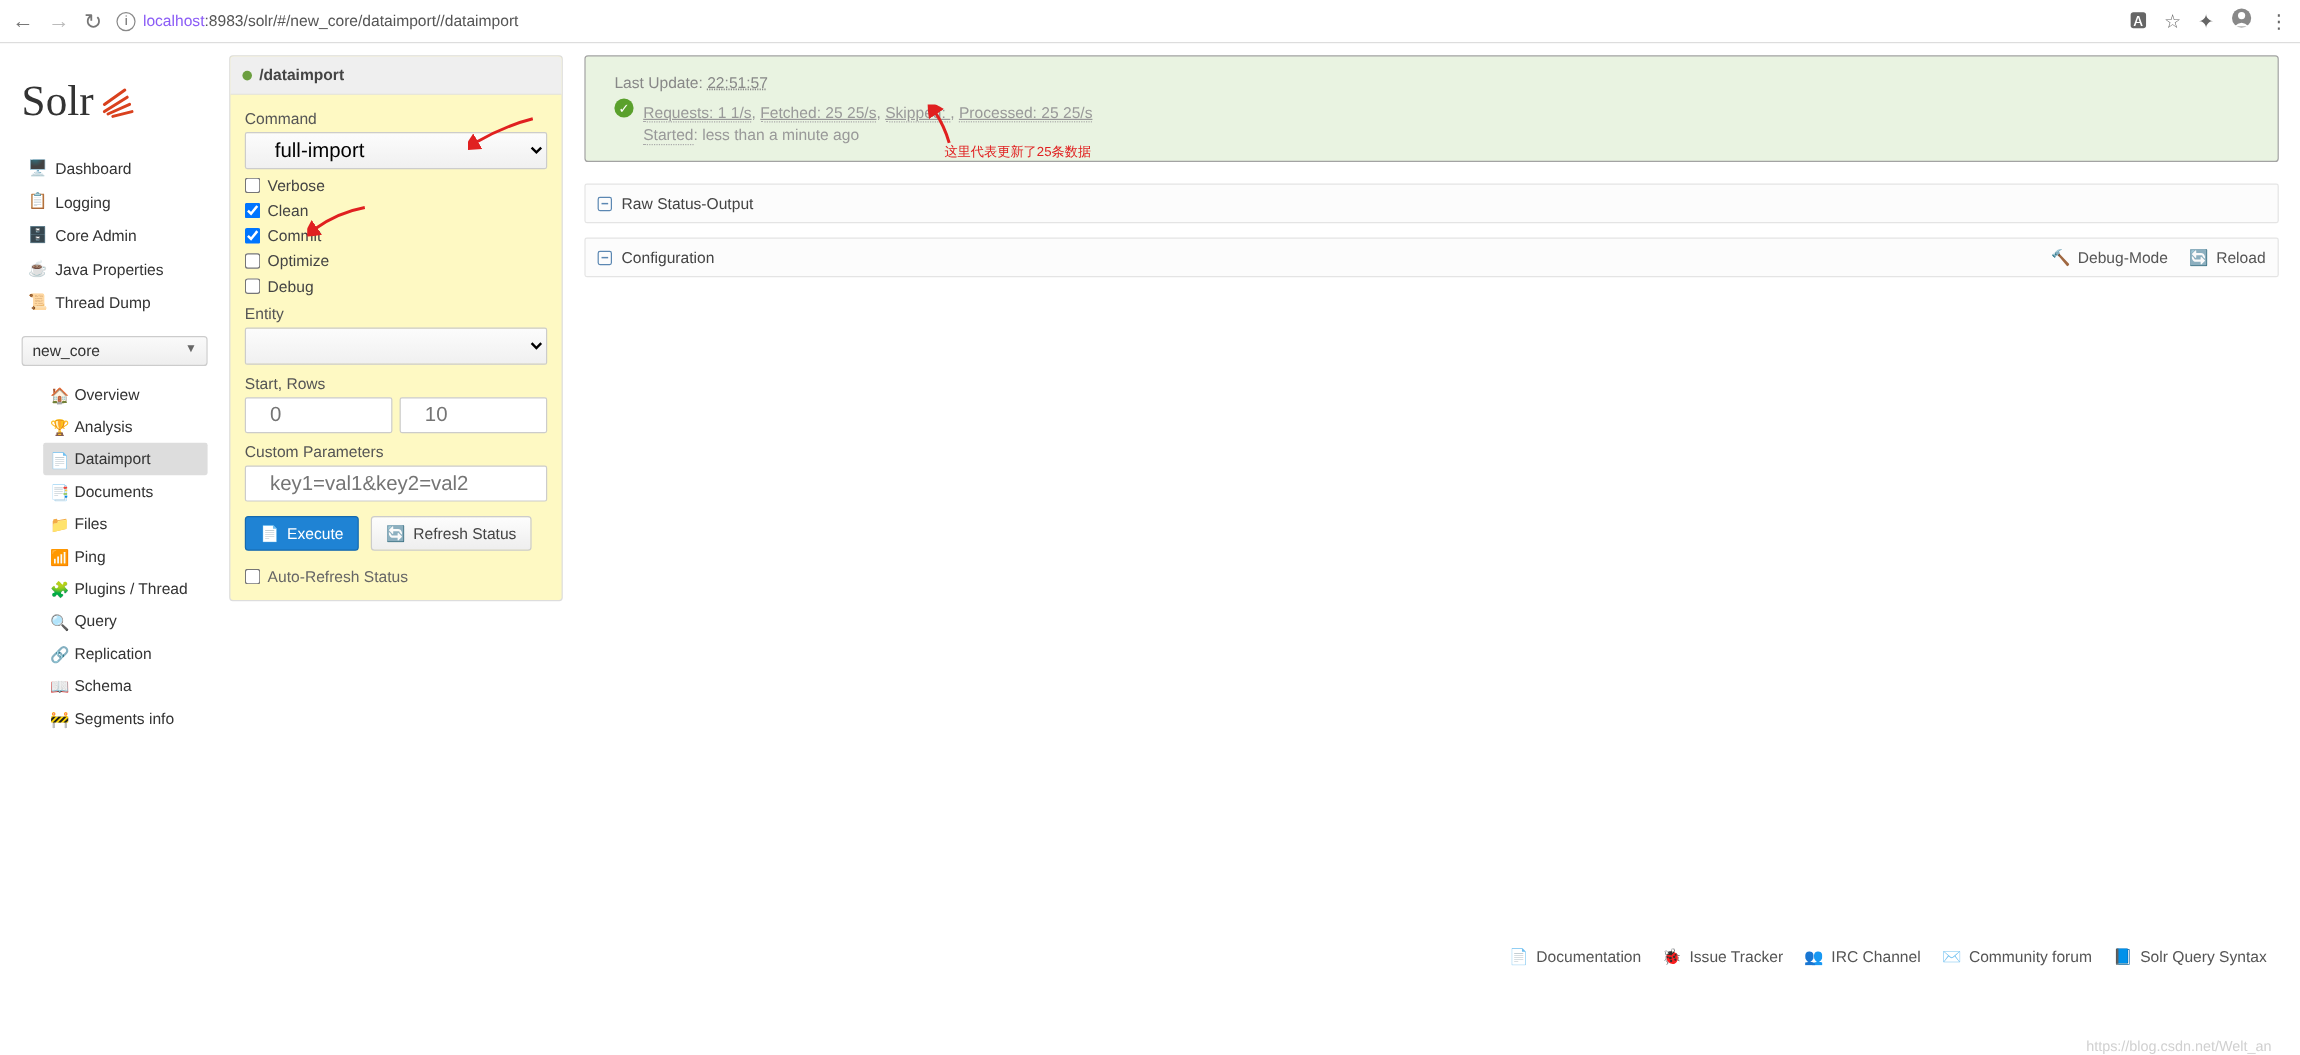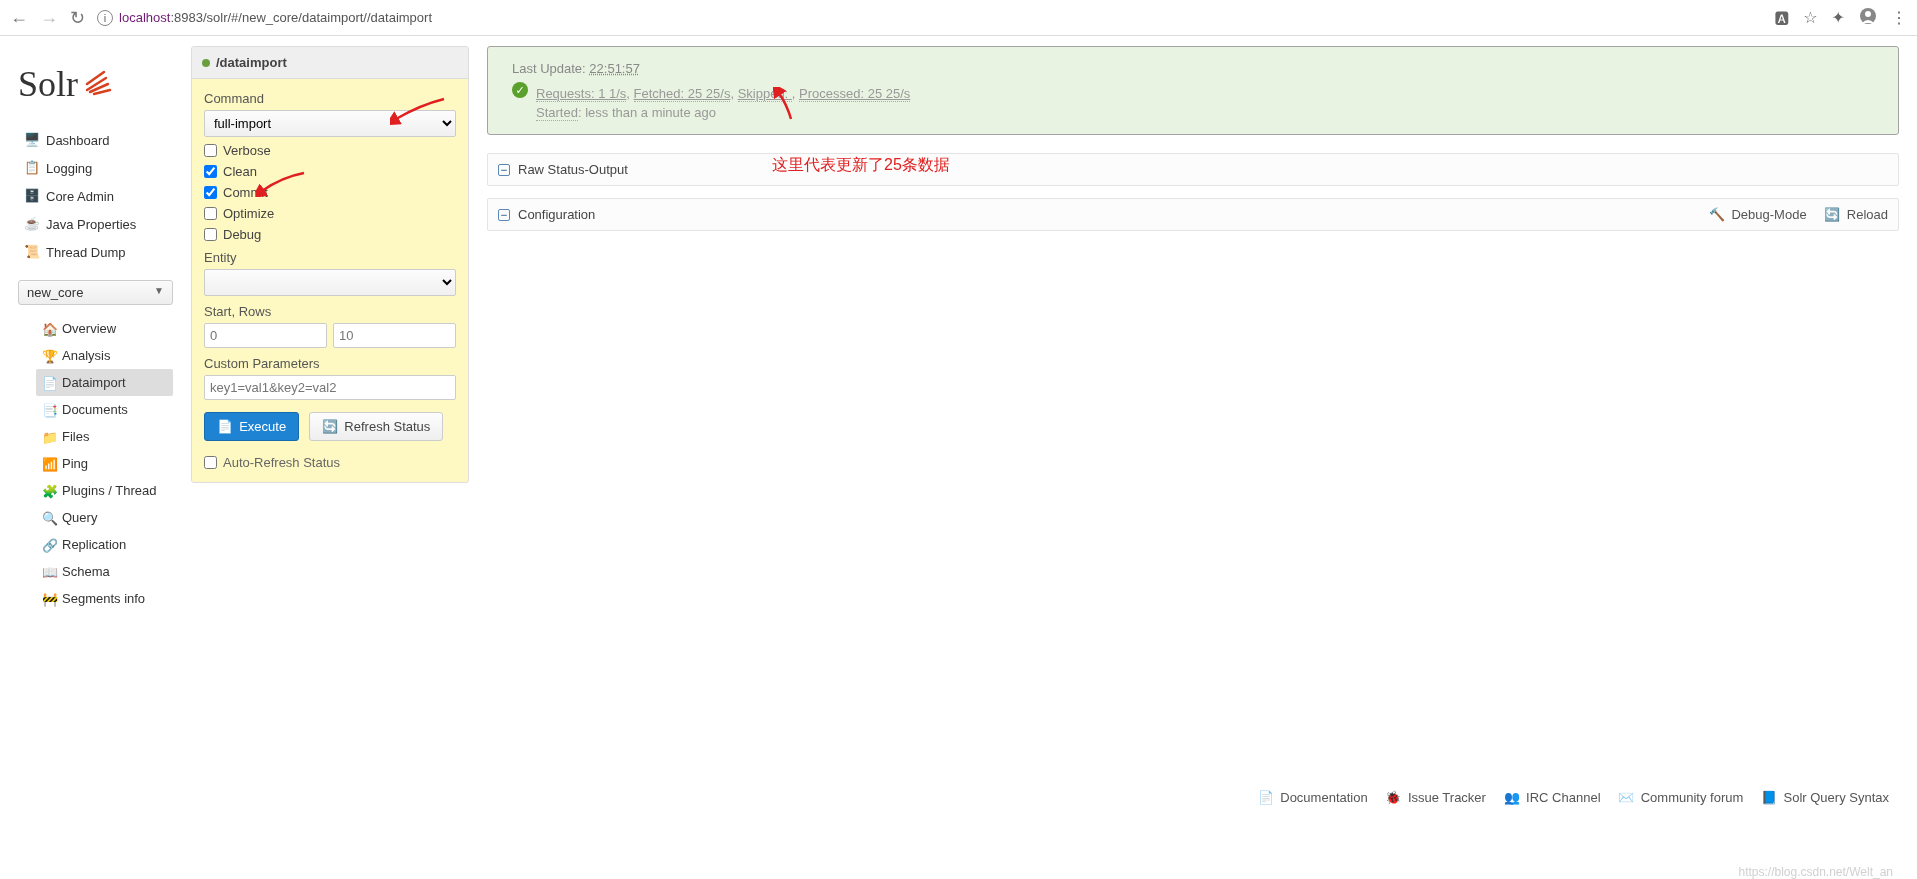--- a/index.html
+++ b/index.html
@@ -4,46 +4,46 @@
 <style>
 * { box-sizing: border-box; margin: 0; padding: 0; }
 body { font-family: Arial, Helvetica, sans-serif; font-size: 13px; color: #333; background: #fff; }
 
 .browser-chrome { display: flex; align-items: center; padding: 4px 10px; border-bottom: 1px solid #ddd; gap: 12px; height: 36px; background:#fff;}
 .nav-btn { color: #777; font-size: 18px; cursor: pointer; }
 .nav-btn.disabled { color:#bbb; }
 .url-bar { flex: 1; display: flex; align-items: center; gap: 6px; color:#555;}
 .url-info-icon { width:16px;height:16px;border:1px solid #888;border-radius:50%;display:inline-flex;align-items:center;justify-content:center;font-size:11px;color:#666;}
 .url-text { color:#555; }
-.url-text .host { color:#701a75; }
+.url-text .host { color:#8b5cf6; }
 .chrome-right { display:flex; gap:14px; align-items:center; color:#666; font-size:16px;}
 
 .page { padding: 10px 18px 0 18px; }
 .layout { display:flex; gap:18px; }
 
 .sidebar { width: 155px; flex-shrink:0; }
-.logo { margin: 20px 0 24px 0; display:flex; align-items:flex-start; gap:4px;}
+.logo { margin: 20px 0 24px 0; display:flex; align-items:flex-end; gap:4px;}
 .logo-text { font: 36px/1 Georgia, serif; color:#333; font-weight:normal; }
 .logo-swirl { color:#d9411e; }
 
 .sb-list { list-style:none; }
 .sb-item { padding: 6px 6px; display:flex; align-items:center; gap:6px; color:#333; cursor:pointer; }
 .sb-icon { width:16px; height:16px; display:inline-block; }
 .core-selector { border:1px solid #ccc; border-radius:3px; padding:4px 8px; margin:14px 0 10px 0; display:flex; justify-content:space-between; background:linear-gradient(#fafafa,#eee); cursor:pointer;}
 .core-selector .chev { font-size:10px; color:#666;}
 .sub-list { list-style:none; margin-left:18px; }
 .sub-item { padding:6px 6px; display:flex; align-items:center; gap:6px; cursor:pointer; border-radius:2px;}
 .sub-item.active { background:#ddd; color:#333; }
 .mini-icon { width:14px;height:14px;display:inline-block; }
 
 .panel { width: 278px; flex-shrink:0; border:1px solid #ddd; border-radius:3px; padding:12px; background:#fef9c3; align-self:flex-start;}
 .panel-header { background:#efefef; margin:-12px -12px 12px -12px; padding:8px 10px; border-bottom:1px solid #ddd; display:flex; align-items:center; gap:6px; font-weight:bold; color:#444; border-radius:3px 3px 0 0;}
 .dot-green { width:8px;height:8px;border-radius:50%;background:#6b9e3f;display:inline-block;}
 .form-label { color:#555; margin:8px 0 4px 0; }
-select, input[type=text] { width:100%; border:1px solid #ccc; border-radius:2px; padding:4px 5px; font-size:13px; background:#fff;}
+select, input[type=text] { width:100%; border:1px solid #ccc; border-radius:2px; padding:4px 20px; font-size:17px; background:#fff;}
 select { background:linear-gradient(#fcfcfc,#f0f0f0); }
 .chk-row { display:flex; align-items:center; gap:6px; margin:6px 0; color:#444;}
 .two-col { display:flex; gap:6px; }
 .two-col input { width:50%; }
 .btn { border-radius:3px; padding:6px 12px; font-size:13px; display:inline-flex; align-items:center; gap:6px; cursor:pointer; border:1px solid; }
 .btn-primary { background:#1f83d4; border-color:#166aae; color:#fff; }
 .btn-default { background:linear-gradient(#fdfdfd,#eee); border-color:#ccc; color:#444;}
 .btn-row { display:flex; gap:10px; margin-top:12px;}
 .auto-row { margin-top:14px; color:#666; display:flex; align-items:center; gap:6px;}
 
@@ -51,21 +51,21 @@
 .status-box { background:#e9f3e1; border:1px solid #a3a3a3; border-radius:3px; padding:14px 24px 14px 24px; margin-bottom:18px; position:relative;}
 .status-line1 { color:#888; margin-bottom:6px; }
 .status-line1 .time { text-decoration:underline dotted; }
 .status-ok { display:flex; align-items:flex-start; gap:8px; }
 .check-icon { width:16px;height:16px;border-radius:50%;background:#5aa02c;display:inline-flex;align-items:center;justify-content:center;color:#fff;font-size:11px;flex-shrink:0;}
 .status-msg { color:#3e7b1c; font-weight:bold; }
 .status-detail { color:#999; margin:4px 0 0 0px; }
 .status-detail .dott { border-bottom:1px dotted #aaa;text-decoration:underline;}
 .status-detail2 { color:#999; margin-top:4px; }
 .status-detail2 .dott { border-bottom:1px dotted #aaa;}
-.annotation { position:absolute; top:72px; left:284px; color:#e02020; font-size:16px;margin-top:36px; }
+.annotation { position:absolute; top:72px; left:299px; color:#e02020; font-size:11px; }
 
 .section-bar { border:1px solid #e4e4e4; border-radius:2px; padding:8px 10px; display:flex; align-items:center; gap:8px; margin-bottom:12px; background:#fcfcfc;}
 .toggle-box { width:12px;height:12px;border:1px solid #5b87b2;display:inline-flex;align-items:center;justify-content:center;color:#5b87b2;font-size:11px;font-weight:bold;border-radius:2px;}
 .section-bar .title { color:#444; }
 .section-right { margin-left:auto; display:flex; gap:18px; align-items:center; }
 .sec-link { display:flex; align-items:center; gap:6px; color:#555; cursor:pointer;}
 
 .footer { position:fixed; bottom:74px; right:28px; display:flex; gap:18px; color:#555;}
 .footer .fitem { display:flex; align-items:center; gap:6px; cursor:pointer;}
 .watermark { position:fixed; bottom:0; right:24px; color:#d0d0d0; font-size:12px;}

